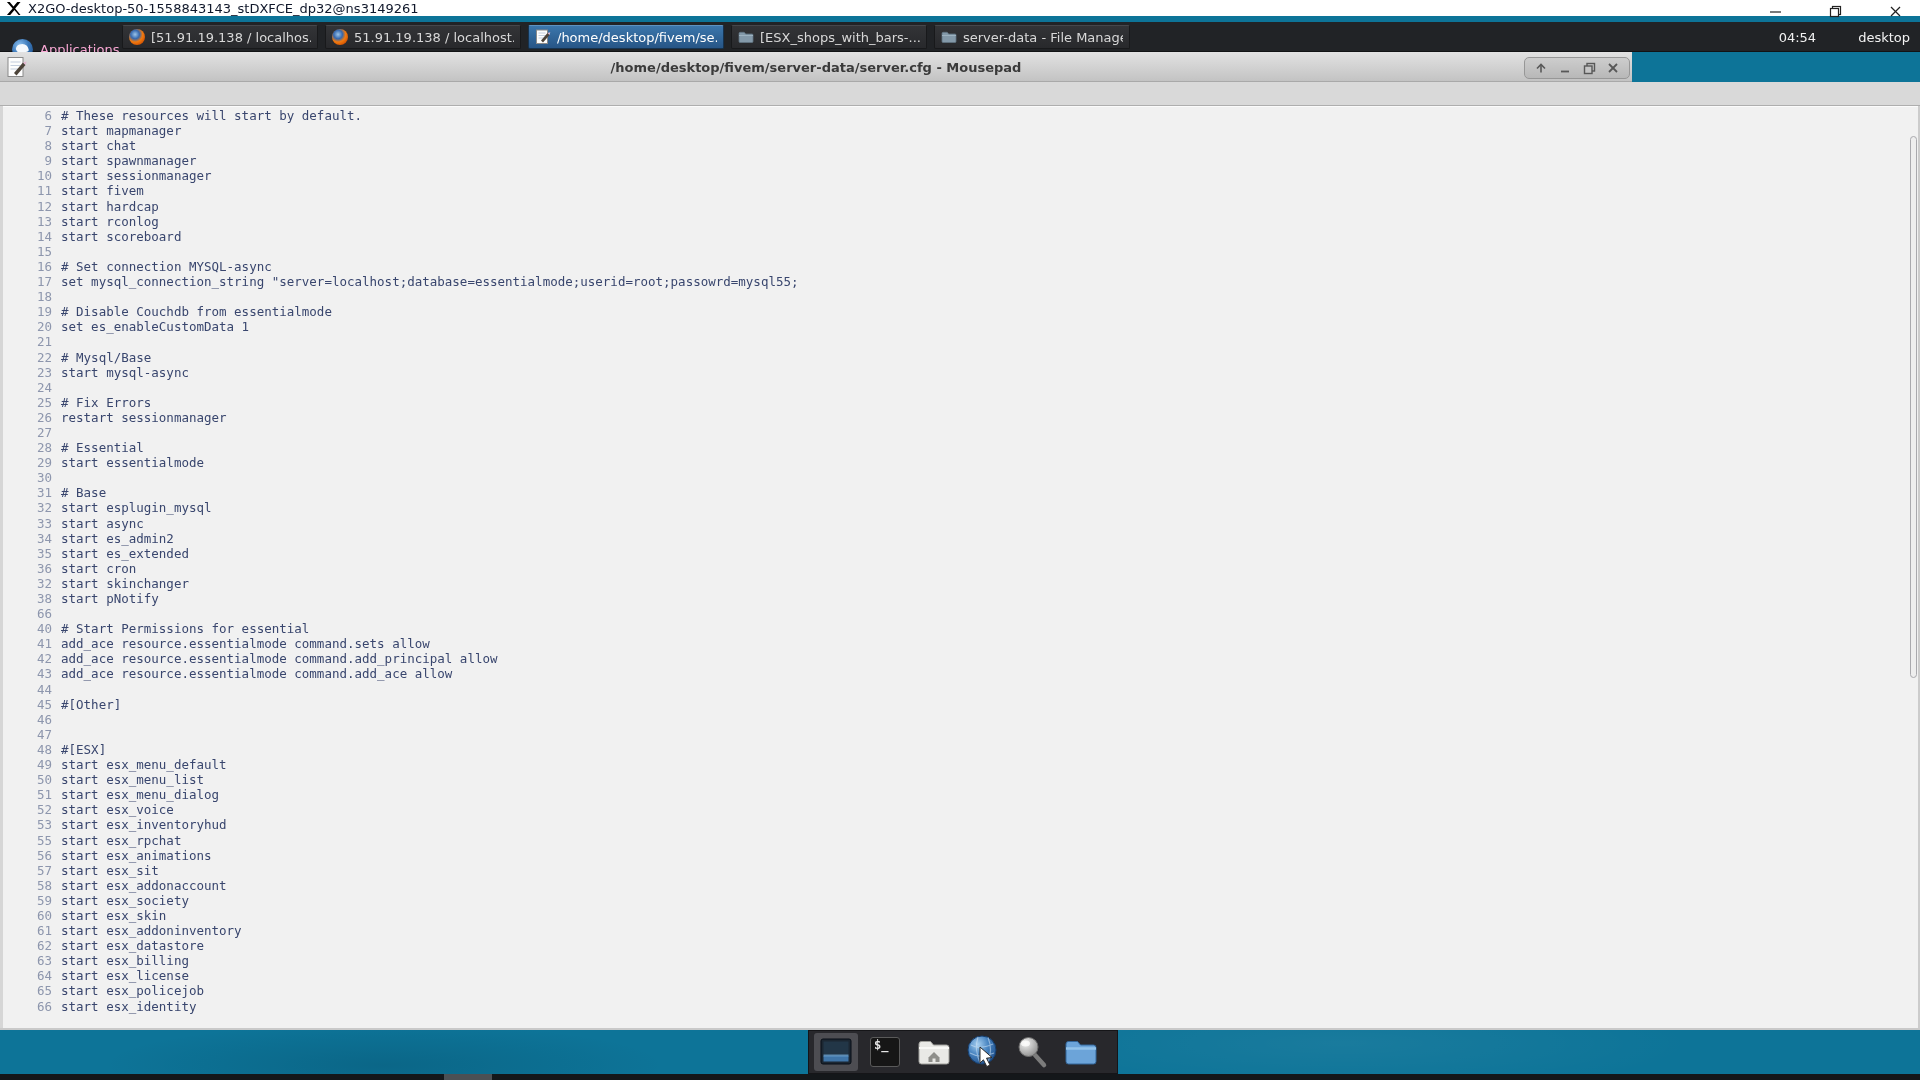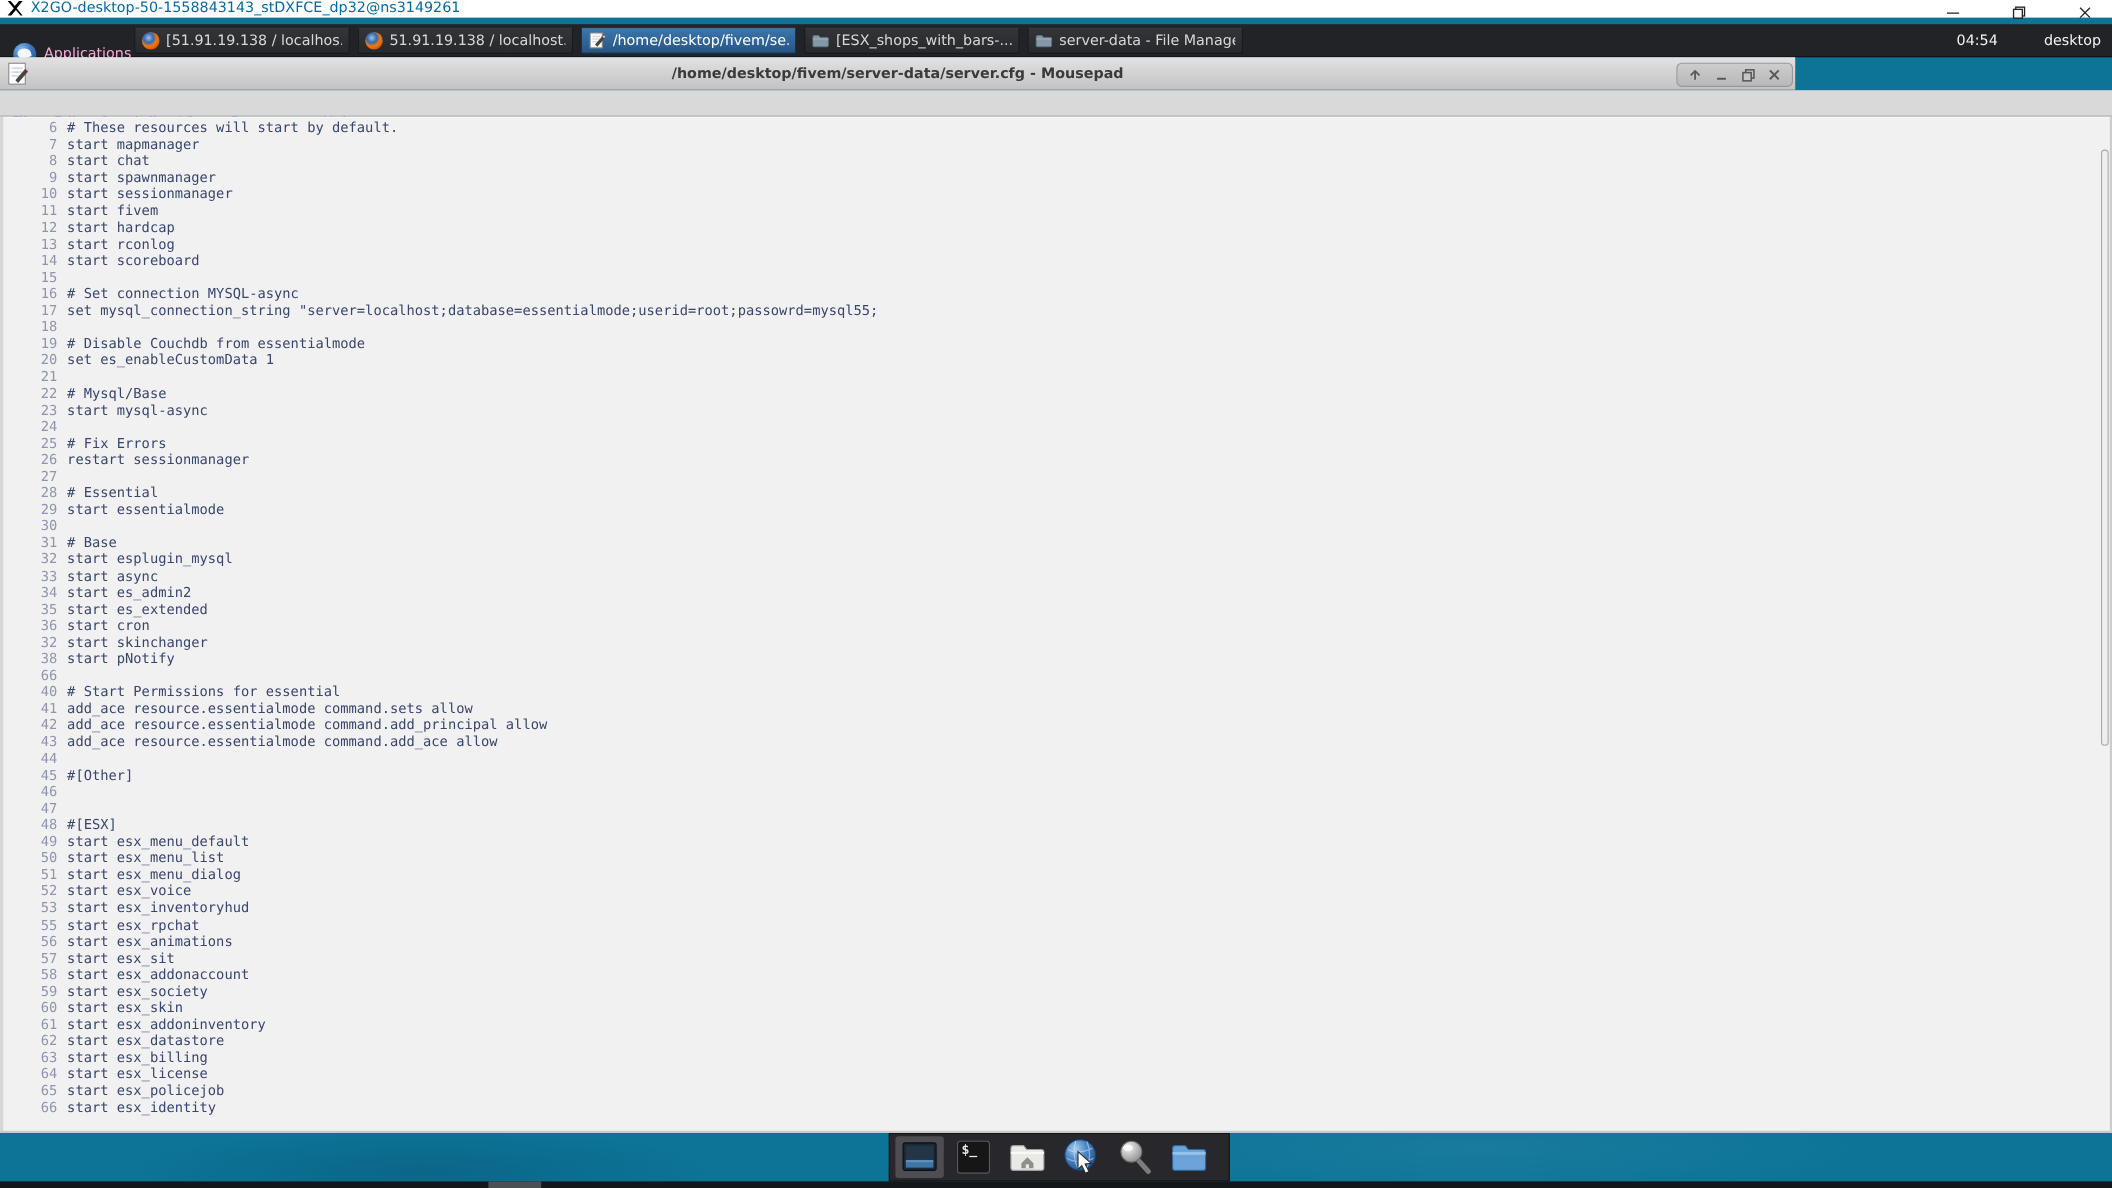--- a/index.html
+++ b/index.html
@@ -1,21 +1,21 @@
 <!DOCTYPE html>
 <html><head>
 <meta charset="utf-8">
 <style>
   html,body{margin:0;padding:0;}
   body{width:1920px;height:1080px;overflow:hidden;position:relative;
        font-family:"DejaVu Sans","Liberation Sans",sans-serif;background:#0d7498;}
 
   
   .host-bar{position:absolute;left:0;top:0;width:1920px;height:16px;background:#ffffff;
-            display:flex;align-items:flex-start;color:#0369a1;font-size:13px;}
+            display:flex;align-items:center;color:#0f172a;font-size:13px;}
   .host-icon{margin:0 7px 0 6px;width:15px;height:15px;flex:0 0 auto;}
   .host-title{white-space:nowrap;}
   .host-controls{position:absolute;right:0;top:0;height:22px;display:flex;align-items:center;gap:34px;padding-right:12px;}
   .hbtn{width:26px;height:20px;display:flex;align-items:center;justify-content:center;cursor:default;}
 
   
   .panel{position:absolute;left:0;top:22px;width:1920px;height:30px;background:#212326;
          border-bottom:1px solid #121315;box-sizing:border-box;}
   .apps-btn{position:absolute;left:4px;top:0;height:30px;display:flex;align-items:center;gap:7px;
             padding:12px 8px;color:#f9a8d4;font-size:13px;}

